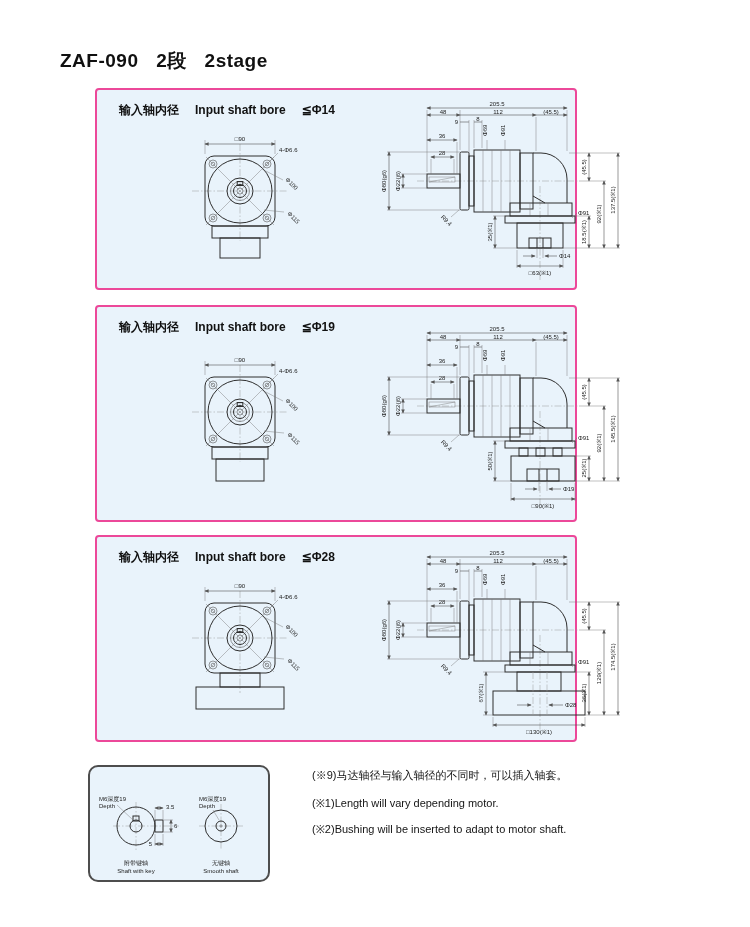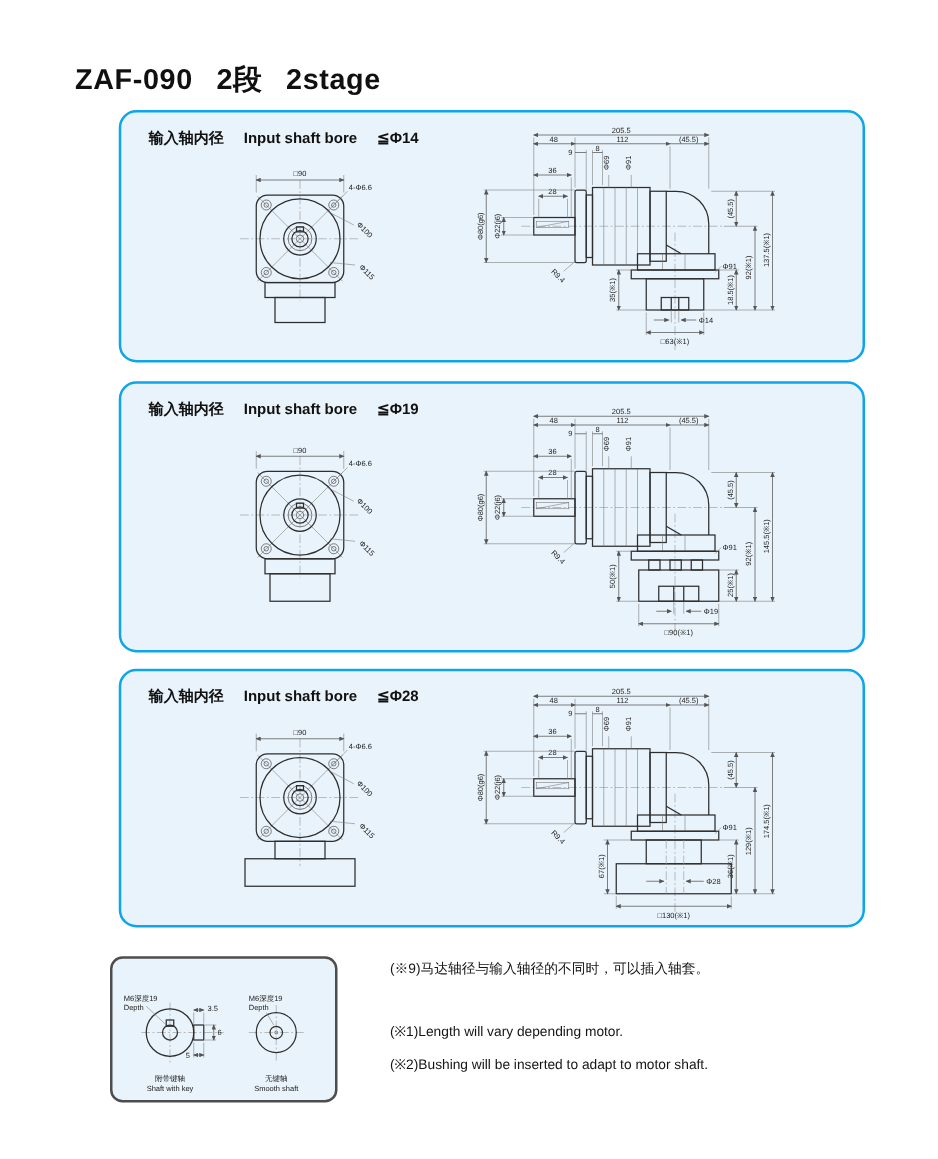--- a/index.html
+++ b/index.html
@@ -1,34 +1,34 @@
 <!DOCTYPE html>
 <html><head>
 <meta charset="utf-8">
 <style>
   *{margin:0;padding:0;box-sizing:border-box}
   html,body{background:#fff}
   body{width:750px;height:927px;position:relative;font-family:"Liberation Sans",sans-serif;overflow:hidden}
   .page{position:absolute;inset:0;background:#ffffff}
-  .title{position:absolute;left:60px;top:48px;font-size:23px;font-weight:bold;color:#101010;word-spacing:12px;letter-spacing:.5px}
-  .panel{position:absolute;left:95px;width:597px;background:#e9f3fb;border:2px solid #0ea5e9;border-radius:14px}
+  .title{position:absolute;left:60px;top:48px;font-size:19px;font-weight:bold;color:#101010;word-spacing:12px;letter-spacing:.5px}
+  .panel{position:absolute;left:95px;width:482px;background:#e9f3fb;border:2px solid #ec4899;border-radius:4px}
   #panel-0{top:88px;height:202px}
   #panel-1{top:305px;height:217px}
   #panel-2{top:535px;height:207px}
   .panel-header{position:absolute;left:22px;top:12px;font-size:12px;font-weight:bold;color:#111;display:flex;gap:16px;align-items:baseline}
   .panel svg,.shaft-panel svg{position:absolute}
   svg text{fill:#222;font-family:"Liberation Sans",sans-serif;font-size:6px}
   .o{stroke:#2e2e2e;stroke-width:1;fill:none}
   .d{stroke:#555;stroke-width:.6;fill:none}
   .h{stroke:#777;stroke-width:.45;fill:none}
   .c{stroke:#999;stroke-width:.5;fill:none;stroke-dasharray:7 2 1.5 2}
   .shaft-panel{position:absolute;left:88px;top:765px;width:182px;height:117px;background:#e9f3fb;border:2px solid #4d4d4d;border-radius:10px}
   .notes{position:absolute;left:312px;top:768px;width:400px;color:#141414;font-size:11px}
   .notes p{margin-bottom:12px;line-height:14px}
-  .notes p.en-first{margin-top:37px}
+  .notes p.en-first{margin-top:14px}
 </style>
 </head>
 <body>
 
 <div class="page">
   <h1 class="title">ZAF-090 2段 2stage</h1>
 
   <section class="panel" id="panel-0">
     <div class="panel-header">
       <span>输入轴内径</span>

